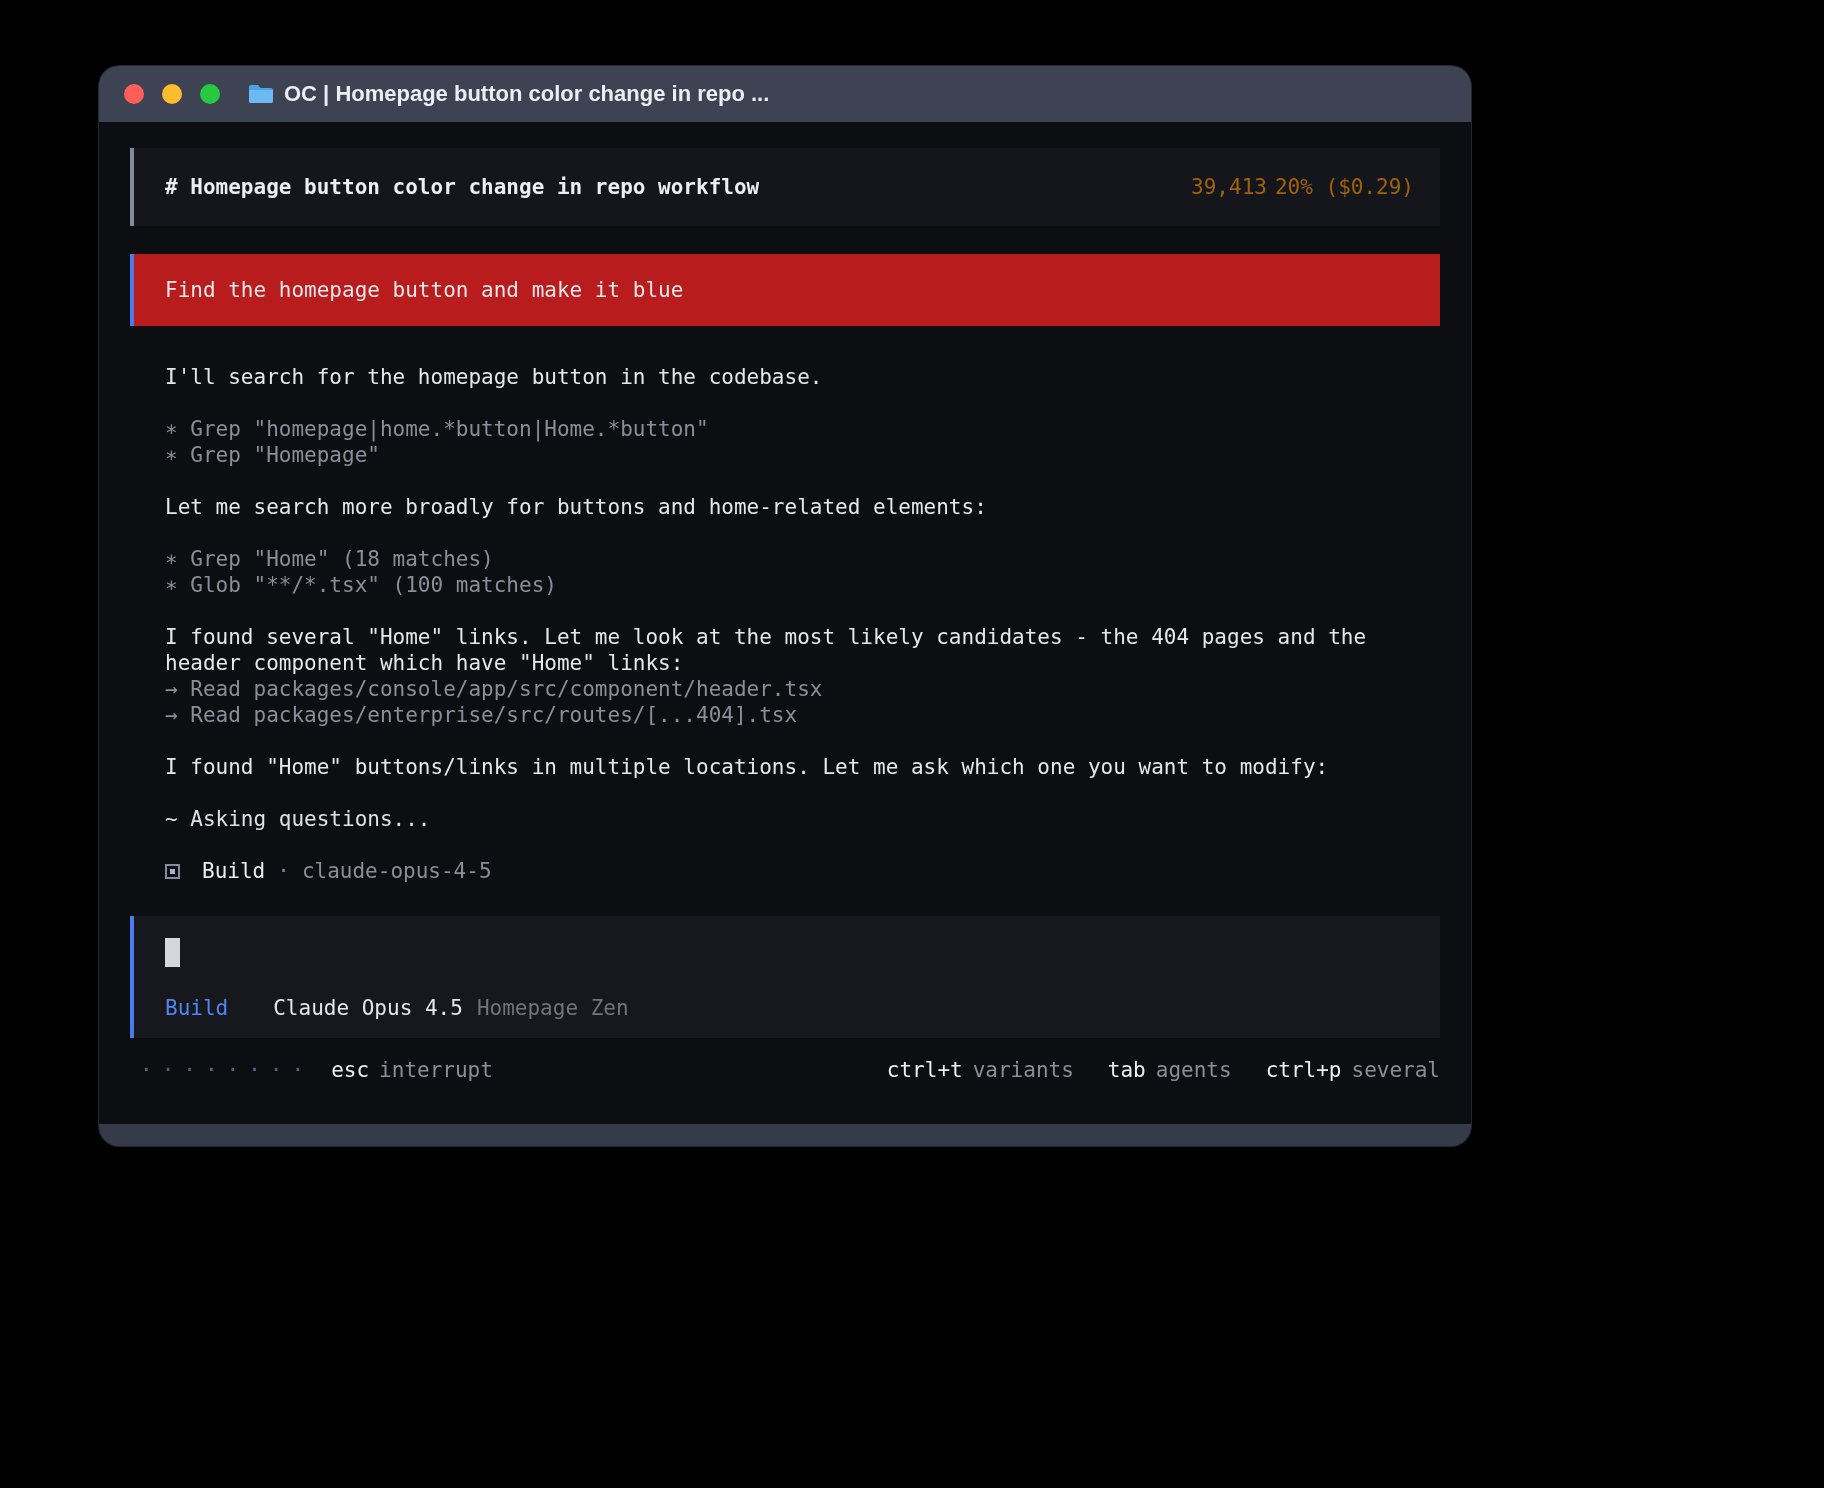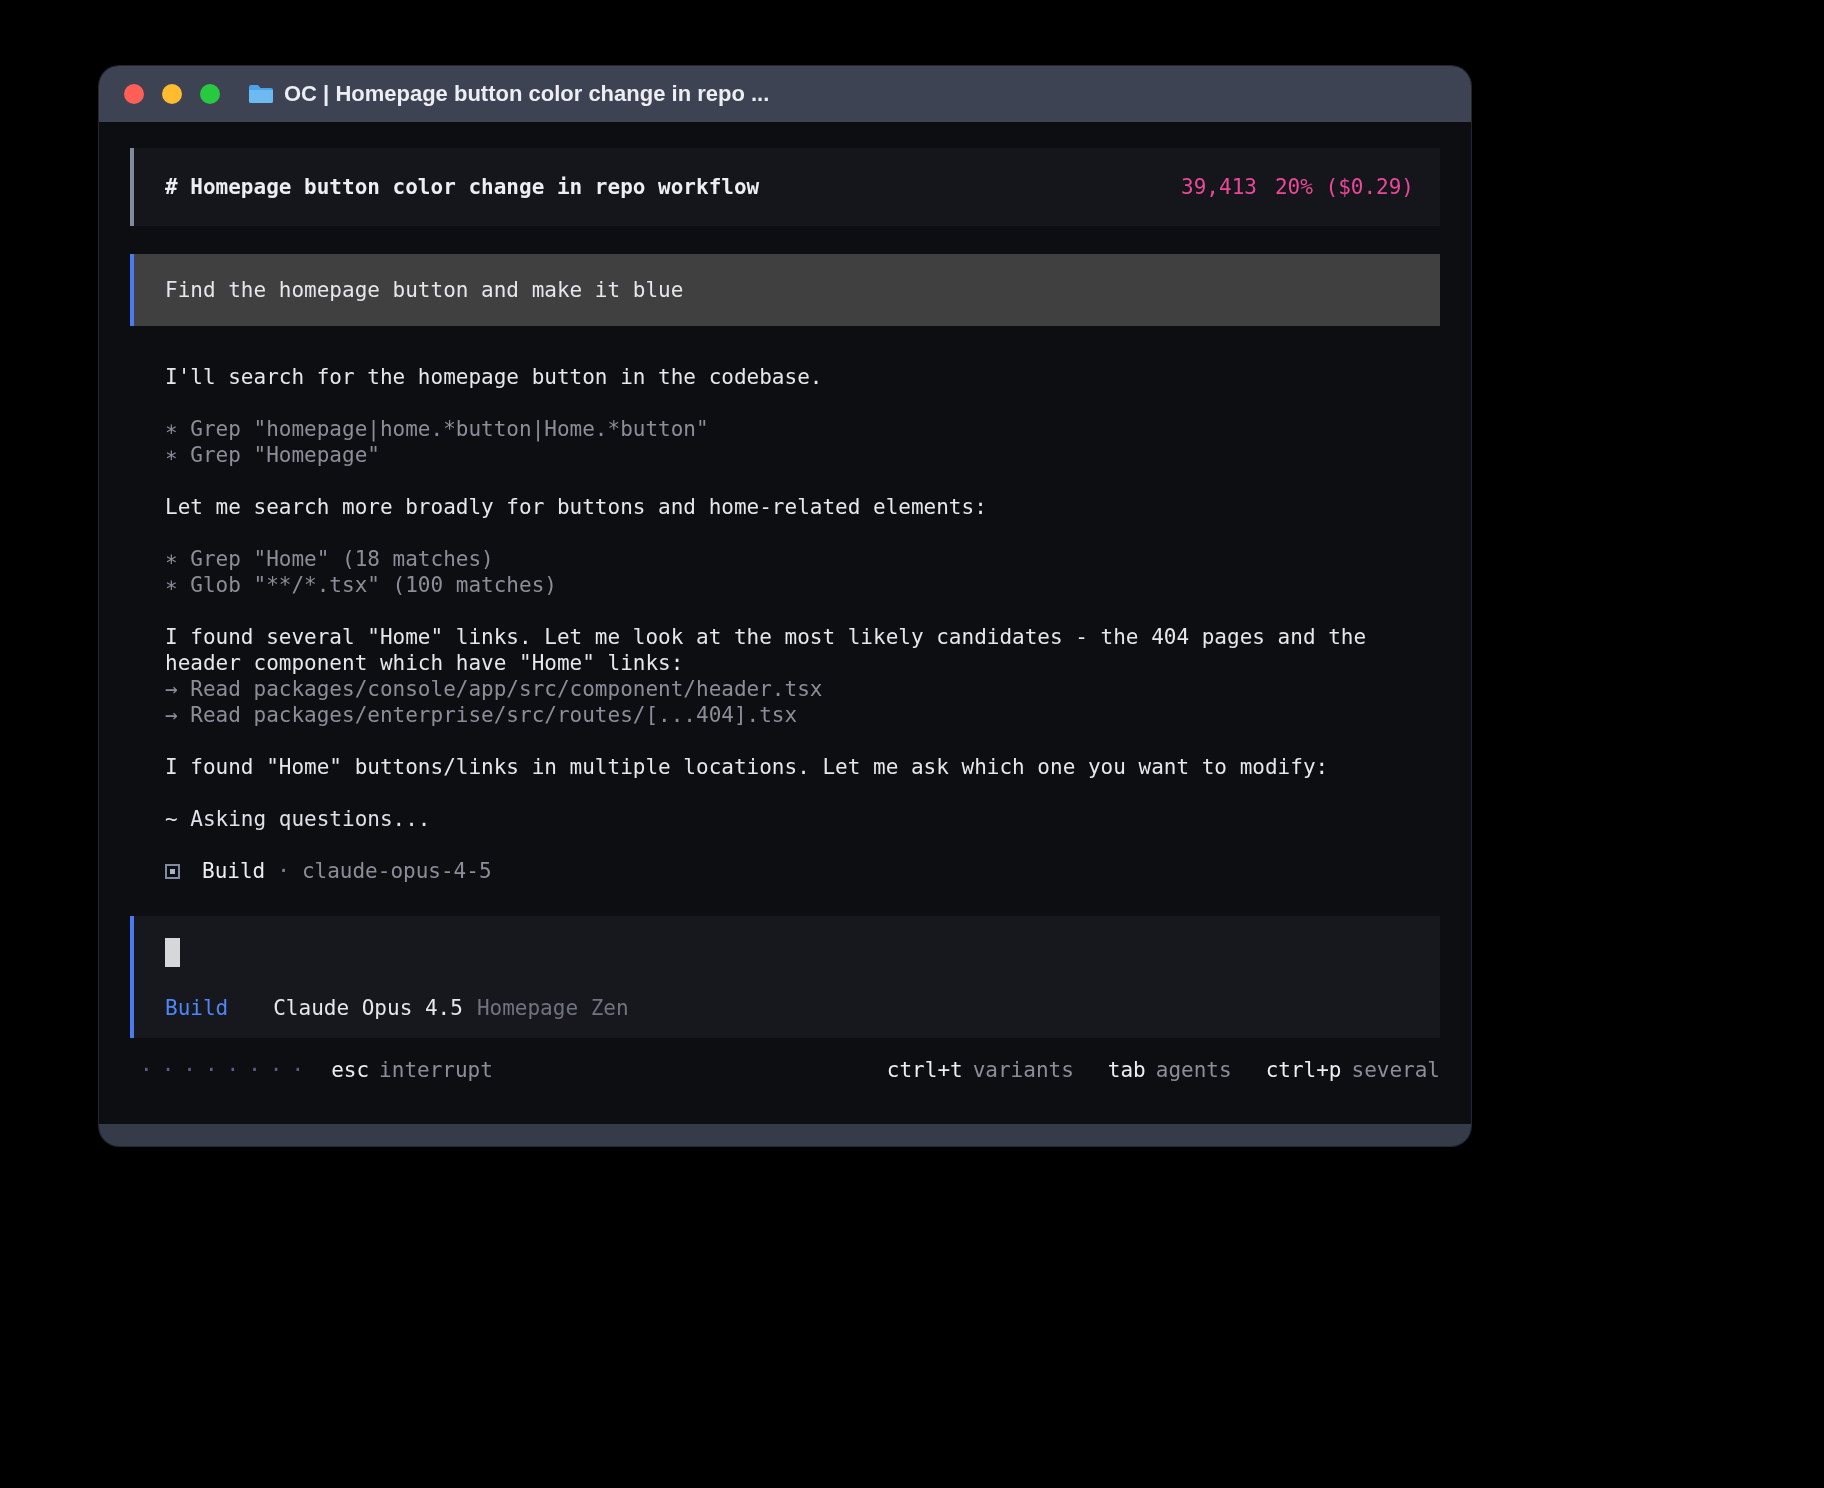--- a/index.html
+++ b/index.html
@@ -55,26 +55,26 @@
 
   .session-header {
     flex: 0 0 auto;
     background: #15161b;
     border-left: 4px solid #848a9b;
     height: 78px;
     display: flex; align-items: center; justify-content: space-between;
     padding: 0 26px 0 31px;
   }
   .session-header .title { font-weight: 700; color: #eceef2; }
-  .session-stats { color: #ec4899; display: flex; gap: 18px; }
+  .session-stats { color: #a16207; display: flex; gap: 8px; }
 
   .user-message {
     flex: 0 0 auto;
     margin-top: 28px;
-    background: #404040;
+    background: #b91c1c;
     border-left: 4px solid #4a7cf0;
     height: 72px;
     display: flex; align-items: center;
     padding: 0 26px 0 31px;
     color: #e6e7ea;
   }
 
   .transcript { margin: 38px 0 0 35px; max-width: 1245px; flex: 0 0 auto; }
   .t-text { color: #e6e7ea; }
   .t-tool { color: #8b8e99; }

